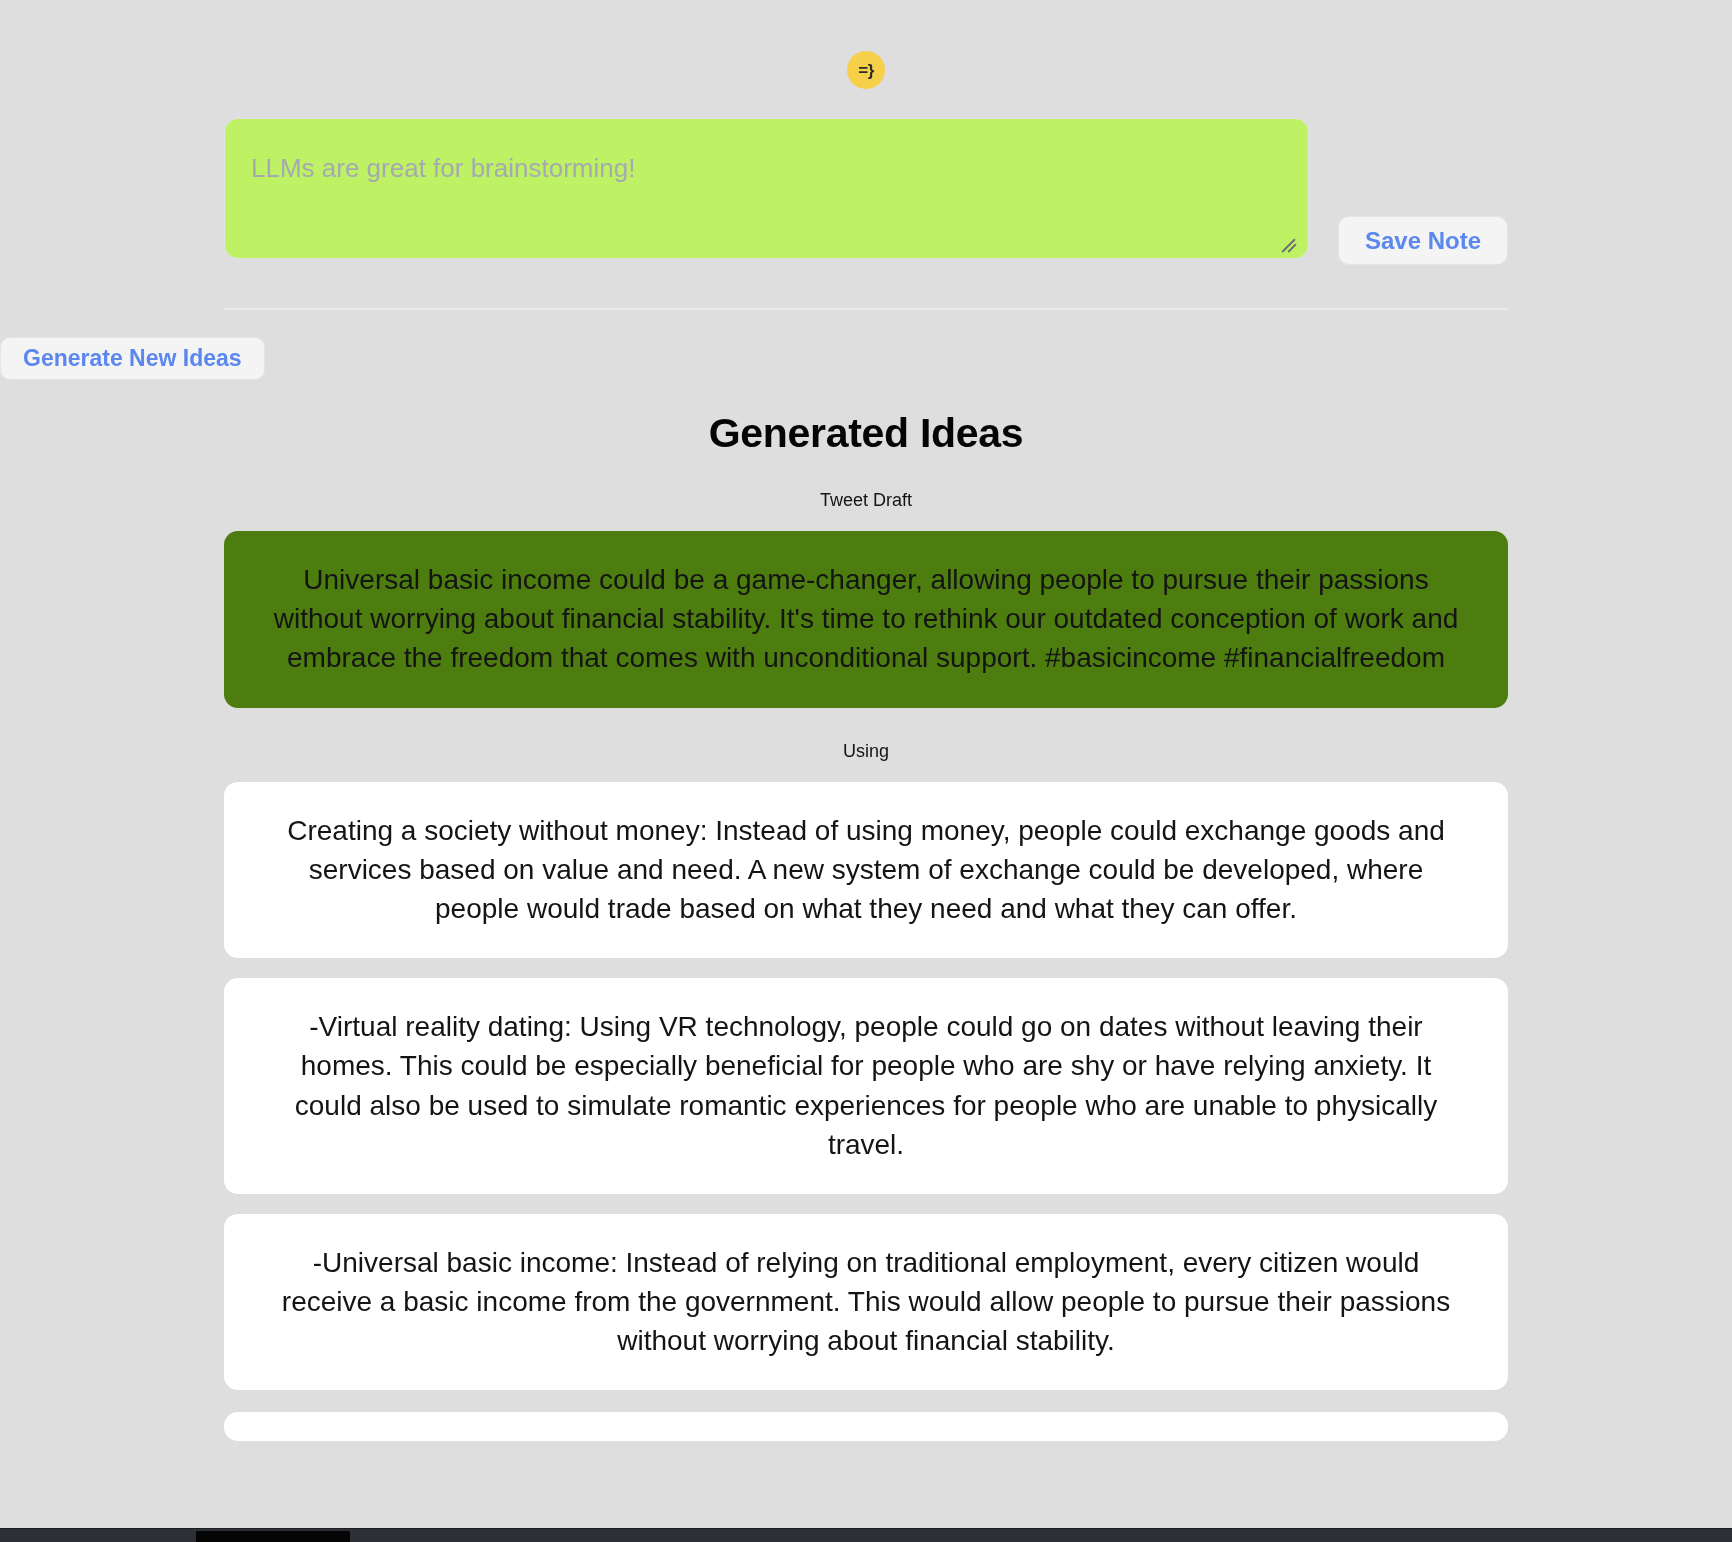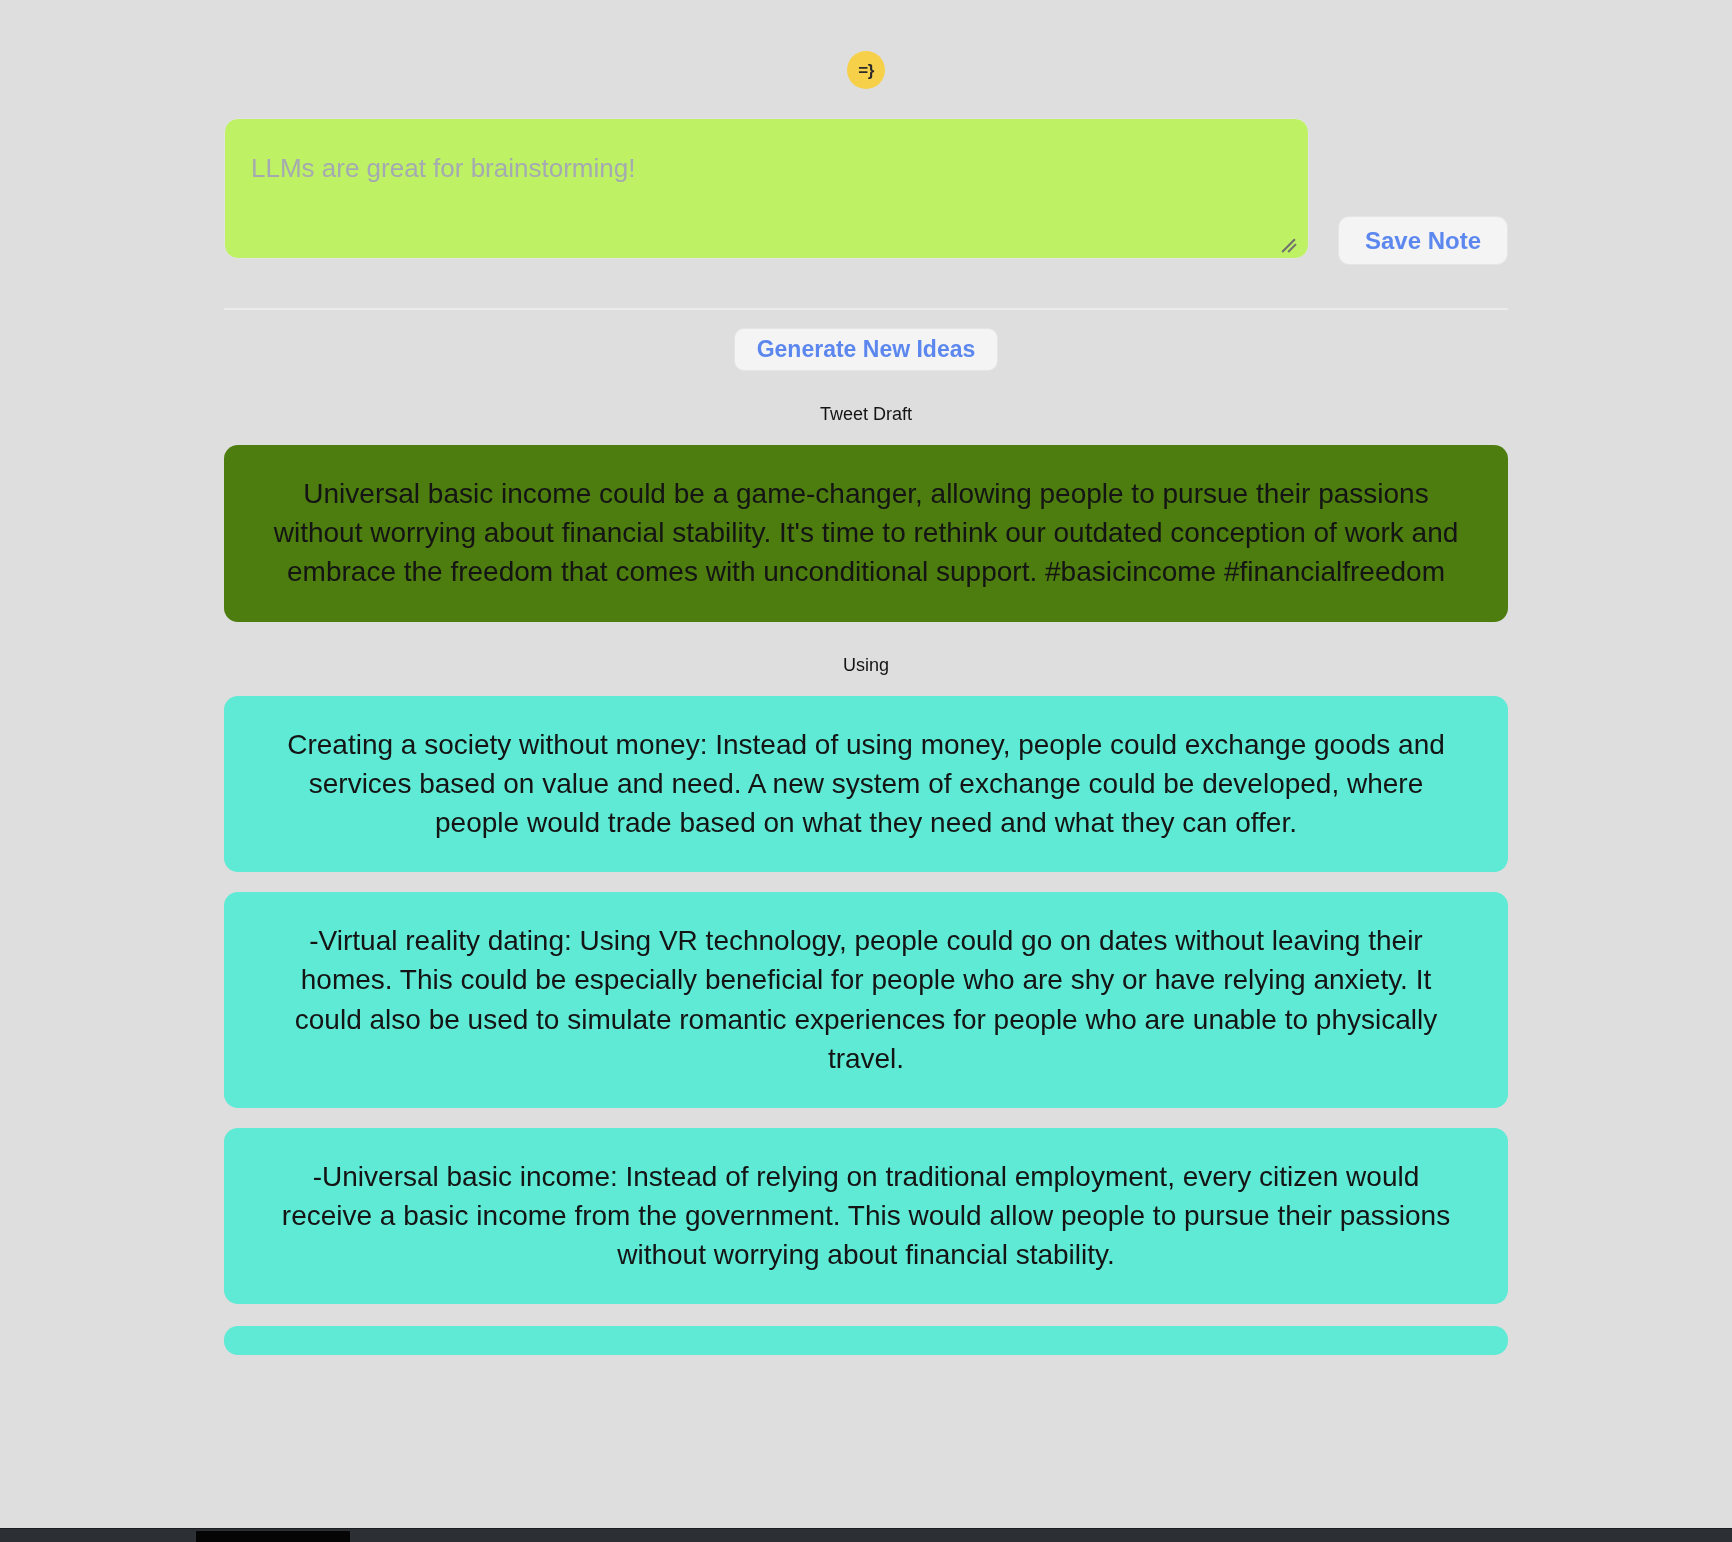--- a/index.html
+++ b/index.html
@@ -115,22 +115,21 @@
     width: 1284px;
     height: 2px;
     background: #ebebeb;
     margin: 29px auto 0 auto;
     border: 0;
   }
 
   
   .generate-row {
     display: flex;
-    justify-content: center;
-    margin-top: 18px;
+    margin-top: 27px;
   }
   .generate-btn {
     height: 43px;
     padding: 0 22px;
     background: #f4f4f4;
     border: 1px solid #e5e5e5;
     border-radius: 10px;
     color: #5b87ef;
     font-family: "Liberation Sans", sans-serif;
     font-size: 23px;
@@ -167,21 +166,21 @@
     font-family: "Liberation Sans", sans-serif;
     font-size: 28px;
     line-height: 1.4;
     color: #141414;
     text-align: center;
   }
   .card.tweet {
     background: #4d7c0f;
   }
   .card.idea {
-    background: #5eead4;
+    background: #ffffff;
   }
   .card.idea.partial {
     padding-bottom: 0;
     height: 26px;
     overflow: hidden;
     margin-top: 22px;
   }
 
   
   .bottom-scrollbar {
@@ -224,20 +223,21 @@
     </div>
 
   </div>
 
   <hr class="divider">
 
   <div class="generate-row">
     <button class="generate-btn">Generate New Ideas</button>
   </div>
 
+  <h1 class="section-title">Generated Ideas</h1>
 
   <div class="sub-label">Tweet Draft</div>
 
   <div class="card tweet">Universal basic income could be a game-changer, allowing people to pursue their passions without worrying about financial stability. It's time to rethink our outdated conception of work and embrace the freedom that comes with unconditional support. #basicincome #financialfreedom</div>
 
   <div class="sub-label">Using</div>
 
   <div class="card idea">Creating a society without money: Instead of using money, people could exchange goods and services based on value and need. A new system of exchange could be developed, where people would trade based on what they need and what they can offer.</div>
 
   <div class="card idea">-Virtual reality dating: Using VR technology, people could go on dates without leaving their homes. This could be especially beneficial for people who are shy or have relying anxiety. It could also be used to simulate romantic experiences for people who are unable to physically travel.</div>

